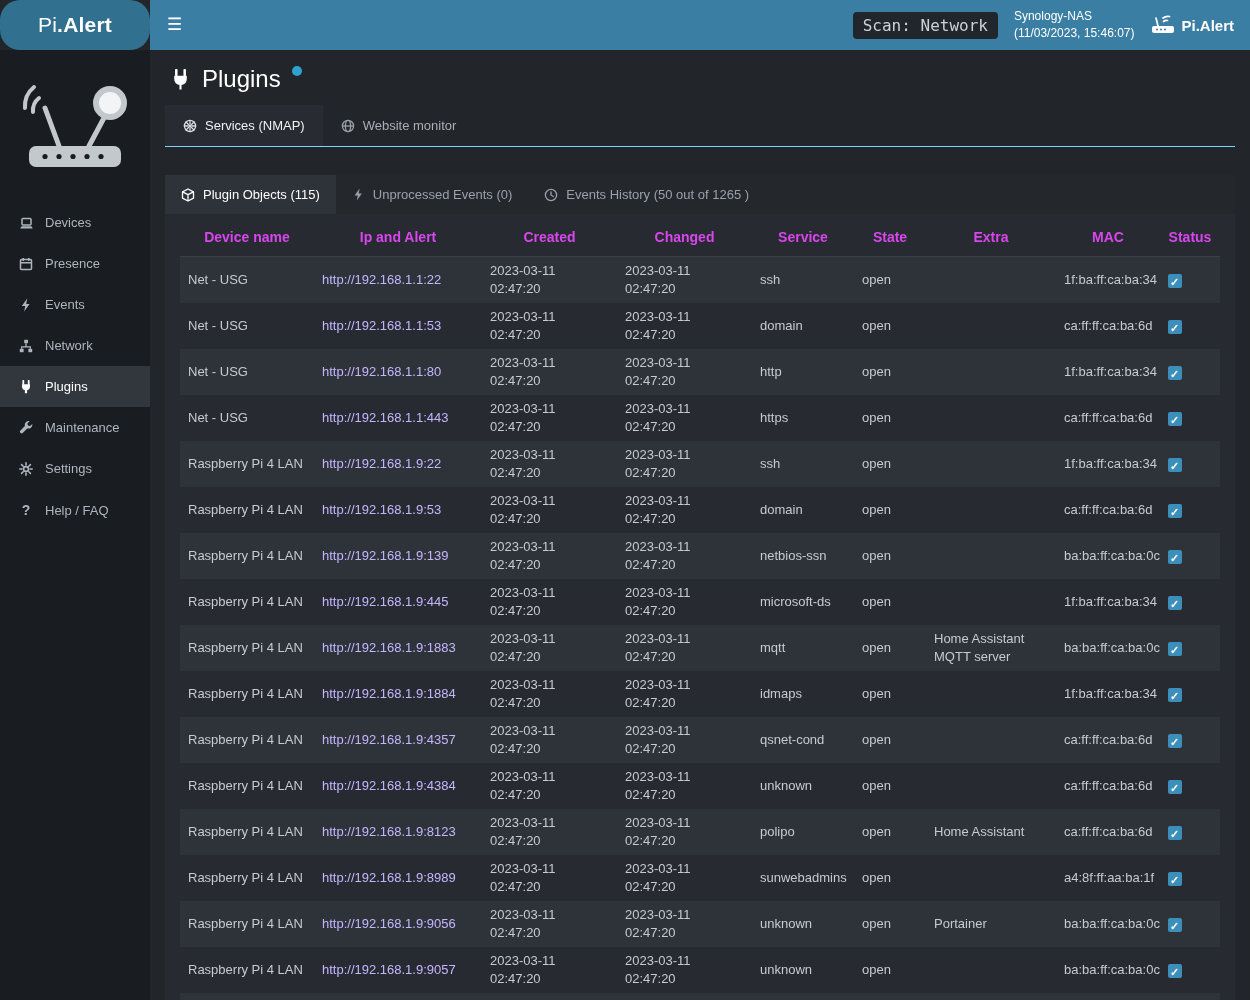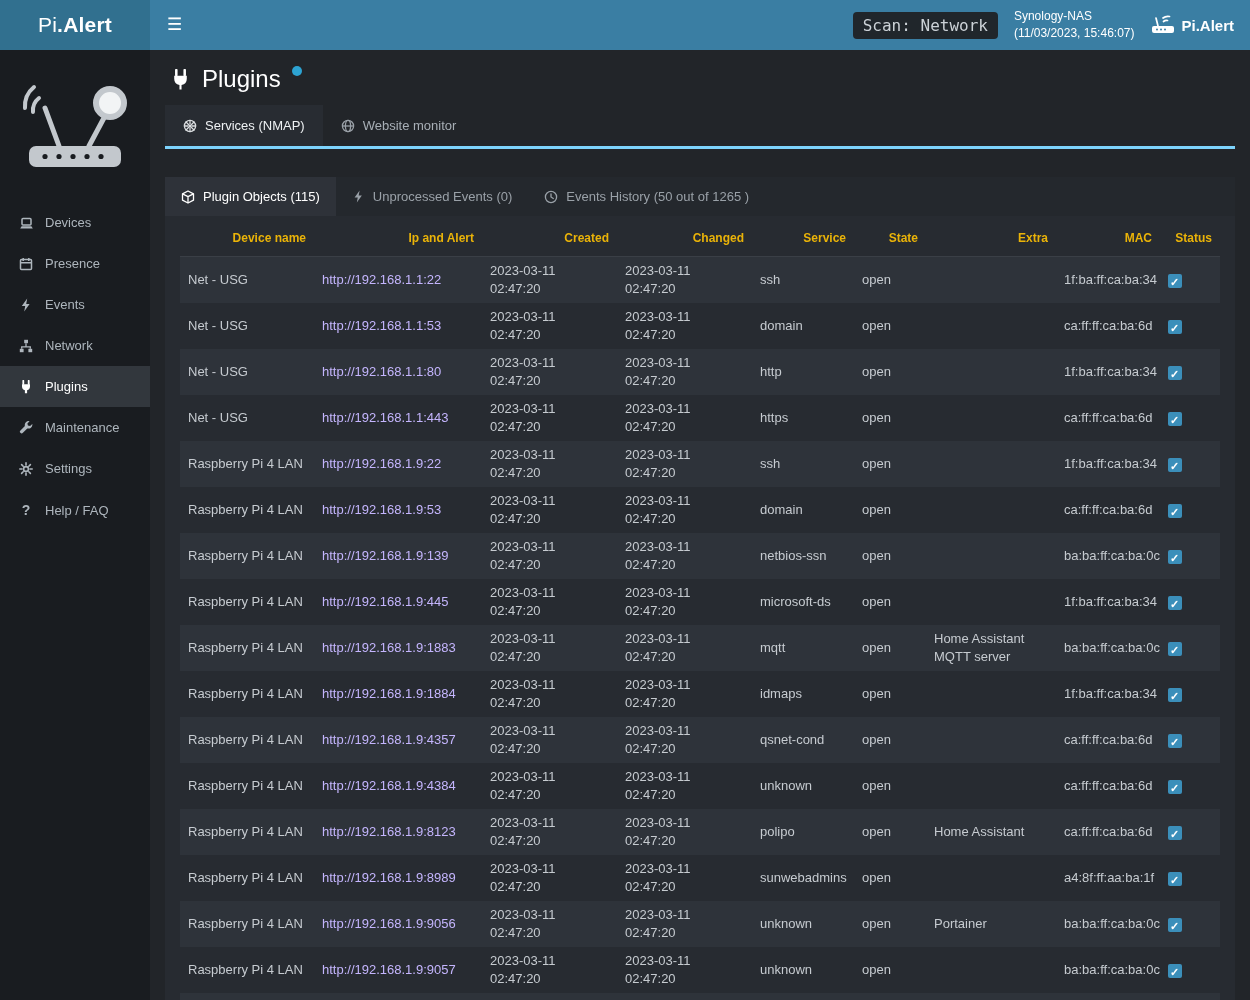--- a/index.html
+++ b/index.html
@@ -11,21 +11,21 @@
     overflow: hidden;
     position: relative;
   }
   svg { display: block; }
 
   
   .topbar { position: fixed; top: 0; left: 0; width: 1250px; height: 50px; display: flex; z-index: 20; }
   .brand {
     width: 150px; height: 50px; background: #31708f; color: #fff;
     display: flex; align-items: center; justify-content: center;
-    font-size: 21px; letter-spacing: .2px;
+    font-size: 21px; letter-spacing: .2px; border-radius: 20px;
   }
   .brand b { font-weight: bold; }
   .navbar { flex: 1; background: #3a7ea3; display: flex; align-items: center; }
   .hamburger { color: #fff; font-size: 17px; padding: 0 17px; cursor: pointer; line-height: 50px; }
   .nav-right { margin-left: auto; display: flex; align-items: center; gap: 16px; padding-right: 16px; }
   .scan-badge {
     font-family: "DejaVu Sans Mono", monospace; font-size: 16px;
     background: #20262b; color: #ccd2d7; padding: 4px 10px; border-radius: 4px;
   }
   .nas-info { color: #fff; font-size: 12px; line-height: 1.45; }
@@ -44,21 +44,21 @@
   .nav-item .ni { width: 16px; display: flex; justify-content: center; align-items: center; }
   .qmark { font-weight: bold; font-size: 14px; }
 
   
   .main { margin-left: 150px; padding-top: 50px; }
   .content-header { padding: 13px 15px 6px 20px; display: flex; align-items: flex-start; gap: 11px; }
   .title-icon { margin-top: 6px; color: #fff; }
   .page-title { color: #fff; font-size: 24px; font-weight: normal; line-height: 32px; }
   .badge-dot { width: 10px; height: 10px; border-radius: 50%; background: #2da3d2; margin-top: 3px; }
 
-  .outer-tabs { margin: 4px 15px 0 15px; display: flex; border-bottom: 3px solid #7dd3fc; }
+  .outer-tabs { margin: 4px 15px 0 15px; display: flex; border-bottom: 1px solid #7dd3fc; }
   .otab {
     padding: 13px 18px; font-size: 13px; color: #a8afb6;
     display: flex; gap: 8px; align-items: center; cursor: pointer;
   }
   .otab.active { background: #282c32; color: #eef1f3; }
   .otab .ti { opacity: .9; }
 
   .panel { margin: 28px 15px 0 15px; background: #272b31; }
   .inner-tabs { display: flex; background: #24282d; }
   .itab {
@@ -67,21 +67,21 @@
   }
   .itab.active { background: #2e3239; color: #fff; }
 
   
   .table-wrap { padding: 4px 15px 12px 15px; }
   table { width: 100%; border-collapse: collapse; table-layout: fixed; }
   col.c-device { width: 134px; } col.c-ip { width: 168px; } col.c-created { width: 135px; }
   col.c-changed { width: 135px; } col.c-service { width: 102px; } col.c-state { width: 72px; }
   col.c-extra { width: 130px; } col.c-mac { width: 104px; } col.c-status { width: 60px; }
   th {
-    text-align: right; font-size: 12px; color: #eab308; font-weight: bold;
+    text-align: center; font-size: 14px; color: #d946ef; font-weight: bold;
     padding: 11px 8px; border-bottom: 1px solid #3a3f46;
   }
   td { font-size: 13px; padding: 5px 8px; color: #c6cbd0; line-height: 18px; vertical-align: middle; overflow: hidden; }
   tr.stripe td { background: #2e333a; }
   td a { color: #c4b5fd; text-decoration: none; cursor: pointer; }
   .cb {
     display: inline-block; width: 14px; height: 14px; border-radius: 2px;
     background: #3b8fba; position: relative; cursor: pointer; vertical-align: middle;
   }
   .cb.checked::after {

